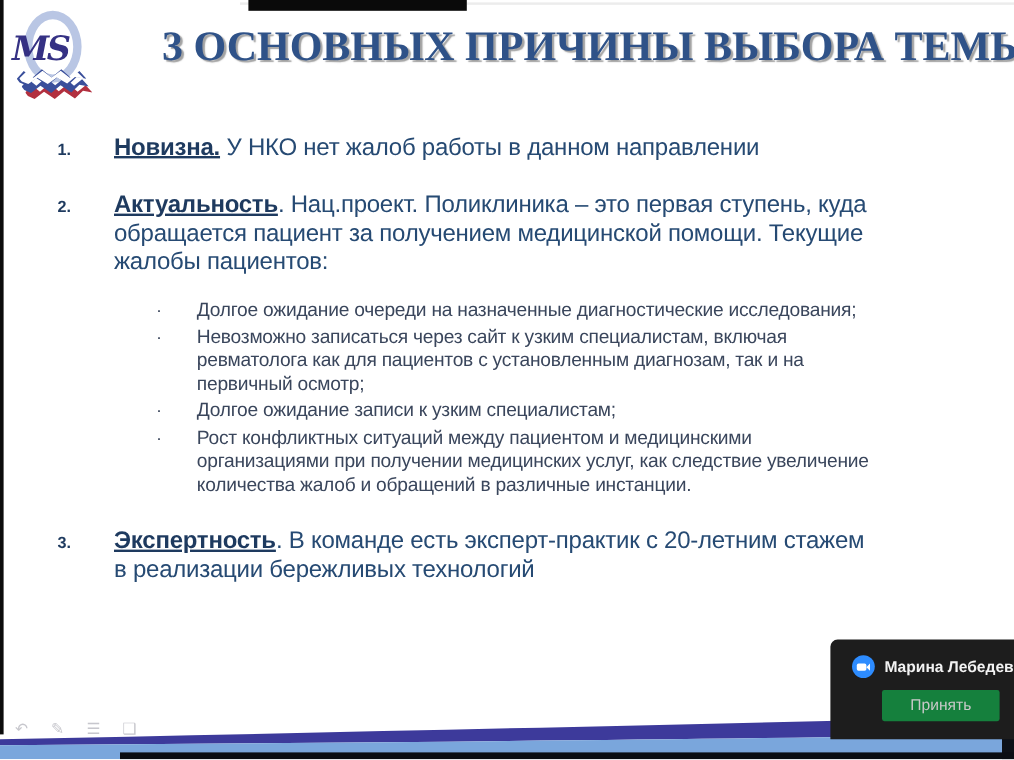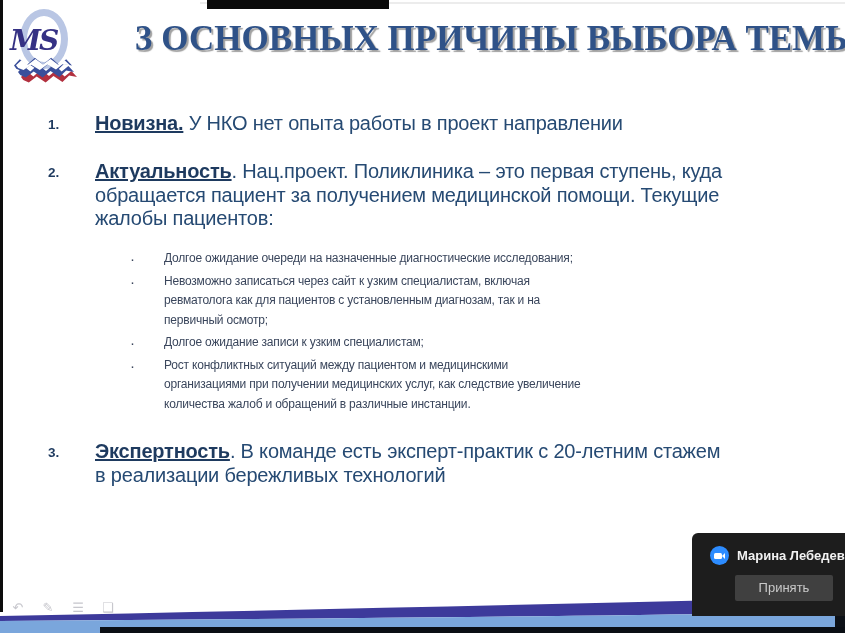--- a/index.html
+++ b/index.html
@@ -39,37 +39,37 @@
   .item .lead{font-weight:700;color:#1e3a5f;text-decoration:underline;}
   .ml{white-space:pre-line;}
   .item1{top:112px;}
   .item2{top:160px;}
   .item3{top:440px;}
 
   
   .bullets{position:absolute;left:130px;top:249px;width:690px;}
   .bullet{display:flex;margin-bottom:3px;}
   .bullet .dot{width:34px;font-size:15px;color:#3a465c;line-height:19.5px;}
-  .bullet .btxt{flex:1;font-size:12px;line-height:19.5px;color:#3a465c;letter-spacing:-0.2px;}
+  .bullet .btxt{flex:1;font-size:16px;line-height:19.5px;color:#3a465c;letter-spacing:-0.2px;}
 
   
   .controls{position:absolute;left:10px;top:600px;display:flex;gap:14px;}
   .ctrl{width:16px;height:16px;font-size:13px;line-height:16px;text-align:center;color:#c7c7cd;cursor:default;}
 
   
   .bottom-svg{position:absolute;left:0;top:590px;width:845px;height:43px;}
 
   
   .notif{position:absolute;left:692px;top:533px;width:153px;height:83px;background:#1d1d1d;border-top-left-radius:6px;}
   .notif-icon{position:absolute;left:18px;top:13px;width:19px;height:19px;border-radius:50%;background:#2D8CFF;}
   .cam-body{position:absolute;left:4px;top:7px;width:8px;height:5.5px;background:#ffffff;border-radius:1.5px;}
   .cam-lens{position:absolute;left:12px;top:6.5px;width:0;height:0;
     border-top:3.2px solid transparent;border-bottom:3.2px solid transparent;border-right:3.8px solid #ffffff;}
   .notif-name{position:absolute;left:45px;top:15px;font-size:13px;font-weight:700;color:#f2f2f2;white-space:nowrap;}
-  .notif-btn{position:absolute;left:43px;top:42px;width:98px;height:26px;background:#404040;border:none;border-radius:2px;
+  .notif-btn{position:absolute;left:43px;top:42px;width:98px;height:26px;background:#15803d;border:none;border-radius:2px;
     font-family:"Liberation Sans",sans-serif;font-size:13px;color:#c9c9c9;text-align:center;line-height:26px;cursor:pointer;padding:0;}
 </style>
 </head>
 <body>
 
 <div class="canvas">
 
   <div class="left-border"></div>
   <div class="top-hairline"></div>
   <div class="top-bar"></div>
@@ -88,21 +88,21 @@
     <div class="zig zig-white">
         <div class="zigshape" style="background:#ffffff;"></div>
       </div>
     <div class="logo-ms">MS</div>
   </div>
 
   <div class="title">3 ОСНОВНЫХ ПРИЧИНЫ ВЫБОРА ТЕМЫ</div>
 
   <div class="item item1">
     <span class="num">1.</span>
-    <div class="txt"><span class="lead">Новизна.</span><span class="ml"> У НКО нет опыта работы в проект направлении</span></div>
+    <div class="txt"><span class="lead">Новизна.</span><span class="ml"> У НКО нет жалоб работы в данном направлении</span></div>
   </div>
 
   <div class="item item2">
     <span class="num">2.</span>
     <div class="txt"><span class="lead">Актуальность</span><span class="ml">. Нац.проект. Поликлиника – это первая ступень, куда
 обращается  пациент за получением медицинской помощи. Текущие
 жалобы пациентов:</span></div>
   </div>
 
   <div class="bullets">

